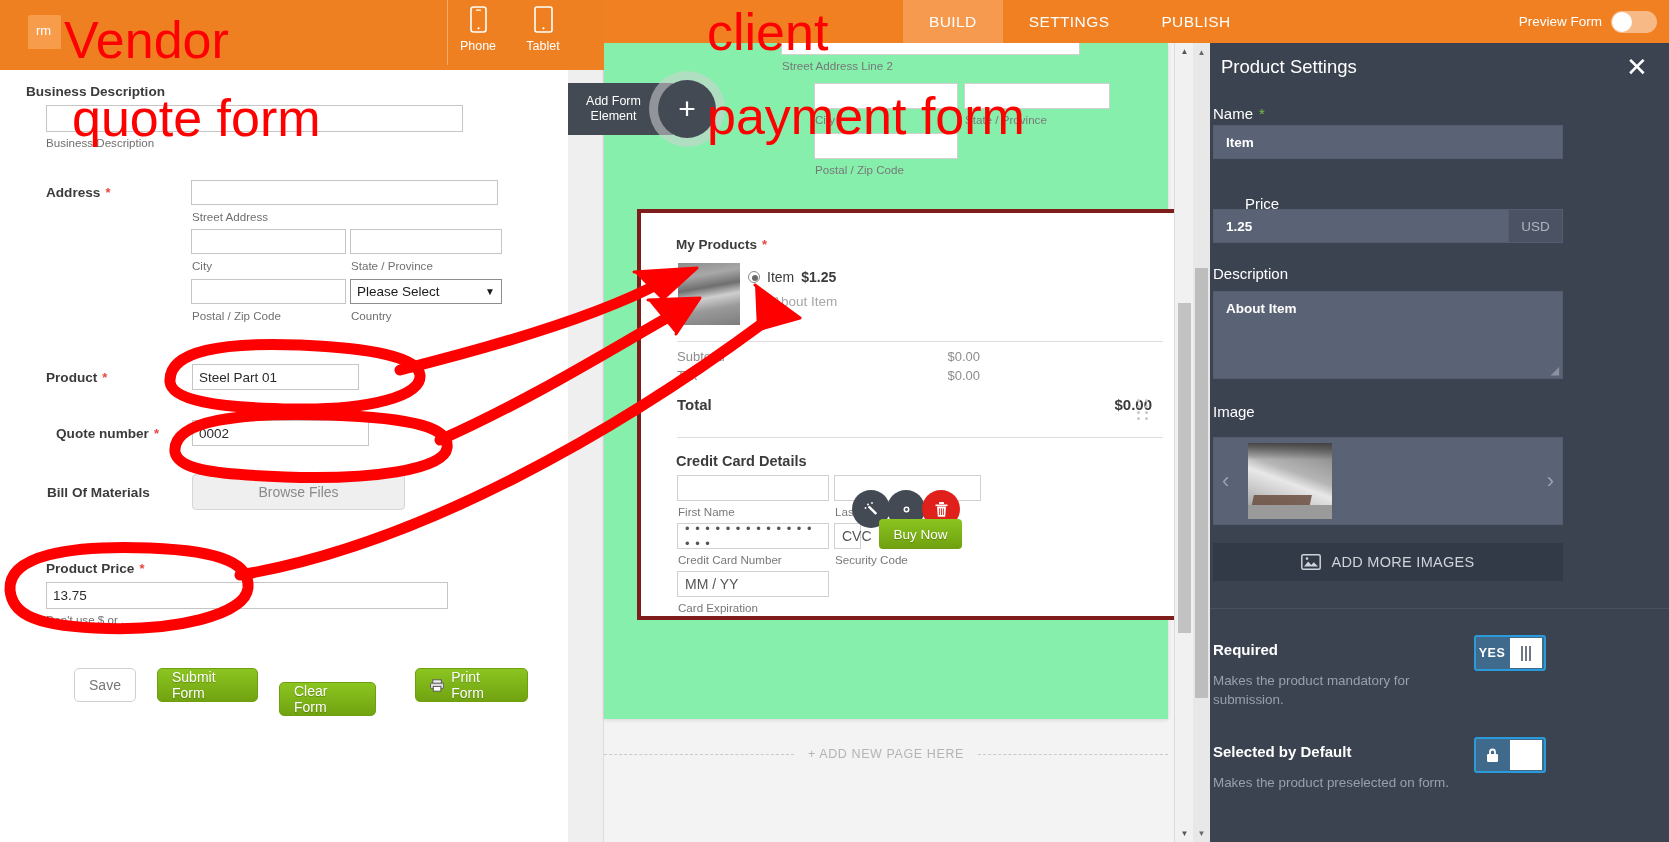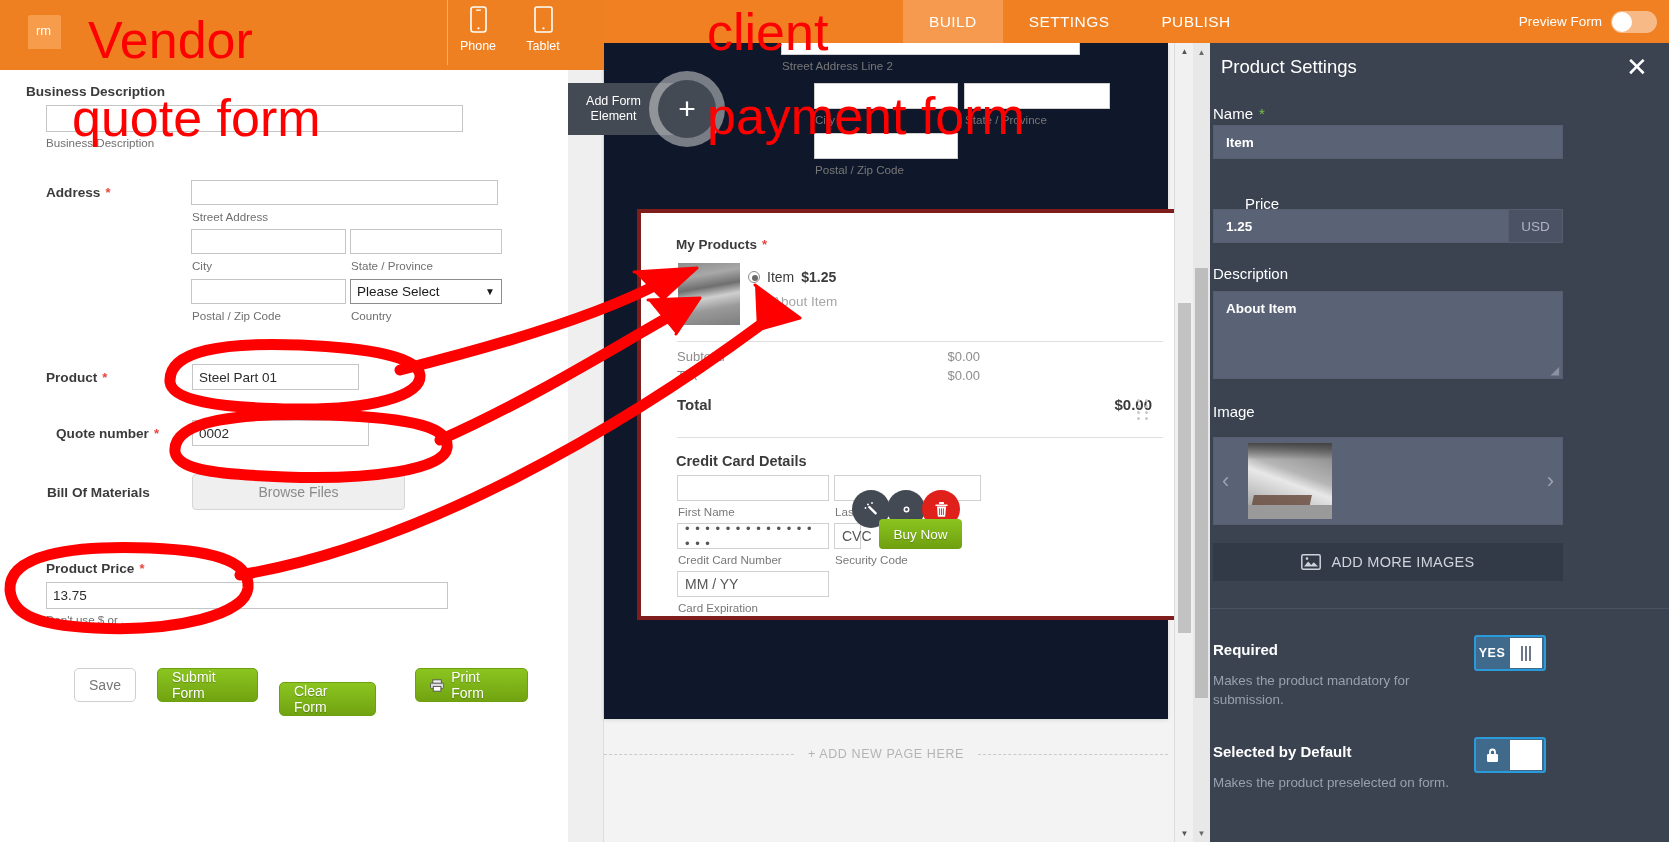--- a/index.html
+++ b/index.html
@@ -95,21 +95,21 @@
   .btn-green {
     background: linear-gradient(#8bc520, #71a310);
     border:1px solid #6f9f0f; color:#fff; text-shadow: 0 1px 1px rgba(0,0,0,.25);
   }
 
   
   .center { position:absolute; left:568px; top:43px; width:625px; height:799px; background:#f3f3f3; z-index:10; }
   .center-rail { position:absolute; left:0; top:0; width:36px; height:799px; background:#efefef; border-right:1px solid #dcdcdc; }
   .canvas {
     position:absolute; left:36px; top:0; width:564px; height:676px;
-    background:#0f172a; box-shadow: 0 1px 4px rgba(0,0,0,0.12);
+    background:#86efac; box-shadow: 0 1px 4px rgba(0,0,0,0.12);
   }
   .addform-pill {
     position:absolute; left:0px; top:40px; height:52px; width:105px;
     background:#434a54; color:#fff; font-size:12.5px; line-height:15px;
     display:flex; align-items:center; justify-content:center; text-align:center;
     z-index: 30; padding-right:14px;
   }
   .addform-circle {
     position:absolute; left:81px; top:28px; width:76px; height:76px; border-radius:50%;
     background: rgba(210,210,210,0.55); z-index:31;
@@ -629,19 +629,19 @@
       <path d="M634,272 L697,268 L662,300" fill="#ff0000" stroke-width="3"></path>
 
       <path d="M440,440 C530,400 610,350 672,315"></path>
       <path d="M648,300 L700,298 L676,334" fill="#ff0000" stroke-width="3"></path>
 
       <path d="M240,575 C420,545 620,430 770,318"></path>
       <path d="M755,285 L800,318 L757,330" fill="#ff0000" stroke-width="3"></path>
     </g>
   </svg>
   <div class="annot">
-    <div class="annot-text" style="left:88px; top:14px; font-size:52px;">Vendor</div>
+    <div class="annot-text" style="left:64px; top:14px; font-size:52px;">Vendor</div>
     <div class="annot-text" style="left:72px; top:92px; font-size:52px;">quote form</div>
     <div class="annot-text" style="left:707px; top:6px; font-size:52px;">client</div>
     <div class="annot-text" style="left:707px; top:90px; font-size:52px;">payment form</div>
   </div>
 
 </div>
 
 </body></html>

